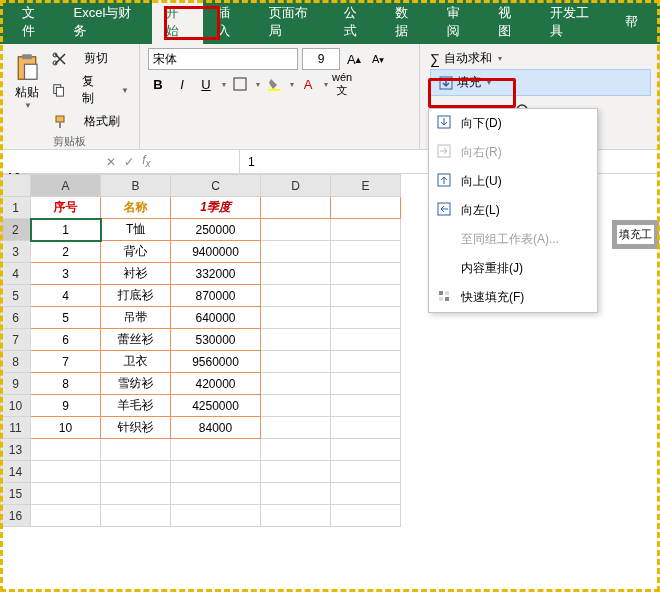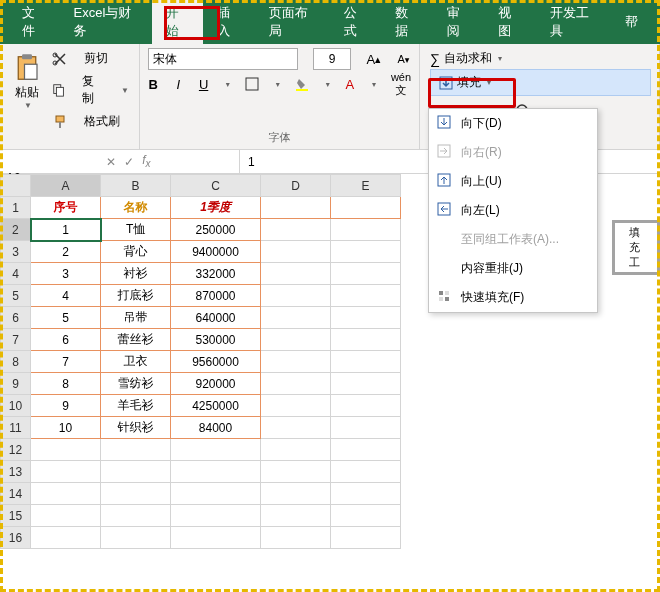--- a/index.html
+++ b/index.html
@@ -18,21 +18,21 @@
 .ribbon-group-title { text-align: center; font-size: 11px; color: #666; margin-top: auto; padding: 2px 0; }
 .clipboard-group { width: 140px; }
 .clipboard-content { display: flex; gap: 4px; flex: 1; }
 .paste-btn { display: flex; flex-direction: column; align-items: center; padding: 4px; cursor: pointer; }
 .paste-btn svg { width: 30px; height: 32px; }
 .clipboard-side { display: flex; flex-direction: column; gap: 2px; font-size: 12px; }
 .clipboard-side div { display: flex; align-items: center; gap: 16px; padding: 2px; cursor: pointer; }
 .clipboard-side svg { width: 16px; height: 16px; }
 
 .font-group { width: 280px; }
-.font-row { display: flex; gap: 15px; margin-bottom: 4px; align-items: center; }
+.font-row { display: flex; gap: 4px; margin-bottom: 4px; align-items: center; }
 .font-select { border: 1px solid #ababab; background: #fff; height: 22px; font-size: 12px; }
 .font-name { width: 150px; padding: 0 4px; }
 .font-size { width: 38px; text-align: center; padding: 0 2px; }
 .font-btn { width: 20px; height: 20px; border: none; background: transparent; cursor: pointer; display: inline-flex; align-items: center; justify-content: center; font-size: 13px; }
 .font-btn.small { font-size: 11px; }
 
 .editing-group { flex: 1; padding-left: 10px; }
 .editing-row { display: flex; align-items: center; gap: 4px; font-size: 12px; padding: 2px 0; cursor: pointer; }
 .editing-row svg { width: 14px; height: 14px; }
 
@@ -125,20 +125,21 @@
           </div>
         <div>
             <svg viewBox="0 0 16 16">
               <rect x="4" y="2" width="8" height="6" fill="#f4b860" stroke="#8a5a1a"></rect>
               <path d="M7 8 L7 14 L9 14 L9 8" fill="#888"></path>
             </svg>
             <span>格式刷</span>
           </div>
       </div>
     </div>
+    <div class="ribbon-group-title">剪贴板</div>
   </div>
 
   <div class="ribbon-group font-group">
     <div class="font-row">
       <input class="font-select font-name" value="宋体" style="">
       <input class="font-select font-size" value="9" style="">
       <button class="font-btn" title="A+">A<sup>▴</sup></button>
       <button class="font-btn small">A<sup>▾</sup></button>
     </div>
     <div class="font-row">
@@ -156,21 +157,20 @@
           <svg width="14" height="14">
             <path d="M4 2 L10 8 L6 12 L2 6 Z" fill="#888"></path>
             <rect x="1" y="12" width="12" height="2" fill="#ffff00"></rect>
           </svg>
         </button>
       <span class="dropdown-caret">▾</span>
       <button class="font-btn" style="color:#d10000">A</button>
       <span class="dropdown-caret">▾</span>
       <button class="font-btn" style="font-size:11px">wén<br>文</button>
     </div>
-    <div class="ribbon-group-title">字体</div>
   </div>
 
   <div class="ribbon-group editing-group">
     <div class="editing-row">
       <span style="font-size:14px">∑</span>
       <span>自动求和</span>
       <span class="dropdown-caret">▾</span>
     </div>
     <div class="editing-row" style="border:1px solid #aecbf0;background:#d5e6fb;padding:4px 8px">
       <svg viewBox="0 0 14 14">
@@ -223,21 +223,21 @@
       </svg><span>向左(L)</span></div>
   <div class="fill-item disabled"><span>至同组工作表(A)...</span></div>
   <div class="fill-item"><span>内容重排(J)</span></div>
   <div class="fill-item"><svg viewBox="0 0 14 14">
         <rect x="2" y="2" width="4" height="4" fill="#888"></rect>
         <rect x="8" y="2" width="4" height="4" fill="#ddd"></rect>
         <rect x="2" y="8" width="4" height="4" fill="#ddd"></rect>
         <rect x="8" y="8" width="4" height="4" fill="#888"></rect>
       </svg><span>快速填充(F)</span></div>
 </div>
-<div style="position:absolute;top:220px;left:612px;border:3px solid #a3a3a3;background:#fff;padding:2px 14px;font-size:11px;z-index:40">填充工</div>
+<div style="position:absolute;top:220px;left:612px;border:5px solid #a3a3a3;background:#fff;padding:2px 2px;font-size:11px;z-index:40">填充工</div>
 
 <svg class="red-arrow" width="30" height="210">
   <path d="M15 5 Q 8 80 12 195" stroke="#d10000" stroke-width="2.5" fill="none"></path>
   <path d="M12 195 L6 184 L12 190 L18 184 Z" fill="#d10000"></path>
 </svg>
 
 <div class="formula-bar">
   <div class="name-box">
       <span>A2</span>
       <span class="dropdown-caret">▼</span>
@@ -324,21 +324,21 @@
           <td class="data-cell">7</td>
           <td class="data-cell">卫衣</td>
           <td class="data-cell">9560000</td>
           <td></td>
           <td></td>
         </tr>
         <tr>
           <th class="row-head">9</th>
           <td class="data-cell">8</td>
           <td class="data-cell">雪纺衫</td>
-          <td class="data-cell">920000</td>
+          <td class="data-cell">420000</td>
           <td></td>
           <td></td>
         </tr>
         <tr>
           <th class="row-head">10</th>
           <td class="data-cell">9</td>
           <td class="data-cell">羊毛衫</td>
           <td class="data-cell">4250000</td>
           <td></td>
           <td></td>
@@ -347,28 +347,20 @@
           <th class="row-head">11</th>
           <td class="data-cell">10</td>
           <td class="data-cell">针织衫</td>
           <td class="data-cell">84000</td>
           <td></td>
           <td></td>
         </tr>
       </tbody>
   <tbody id="empty-rows">
         <tr>
-          <th class="row-head">12</th>
-          <td></td>
-          <td></td>
-          <td></td>
-          <td></td>
-          <td></td>
-        </tr>
-        <tr>
           <th class="row-head">13</th>
           <td></td>
           <td></td>
           <td></td>
           <td></td>
           <td></td>
         </tr>
         <tr>
           <th class="row-head">14</th>
           <td></td>

